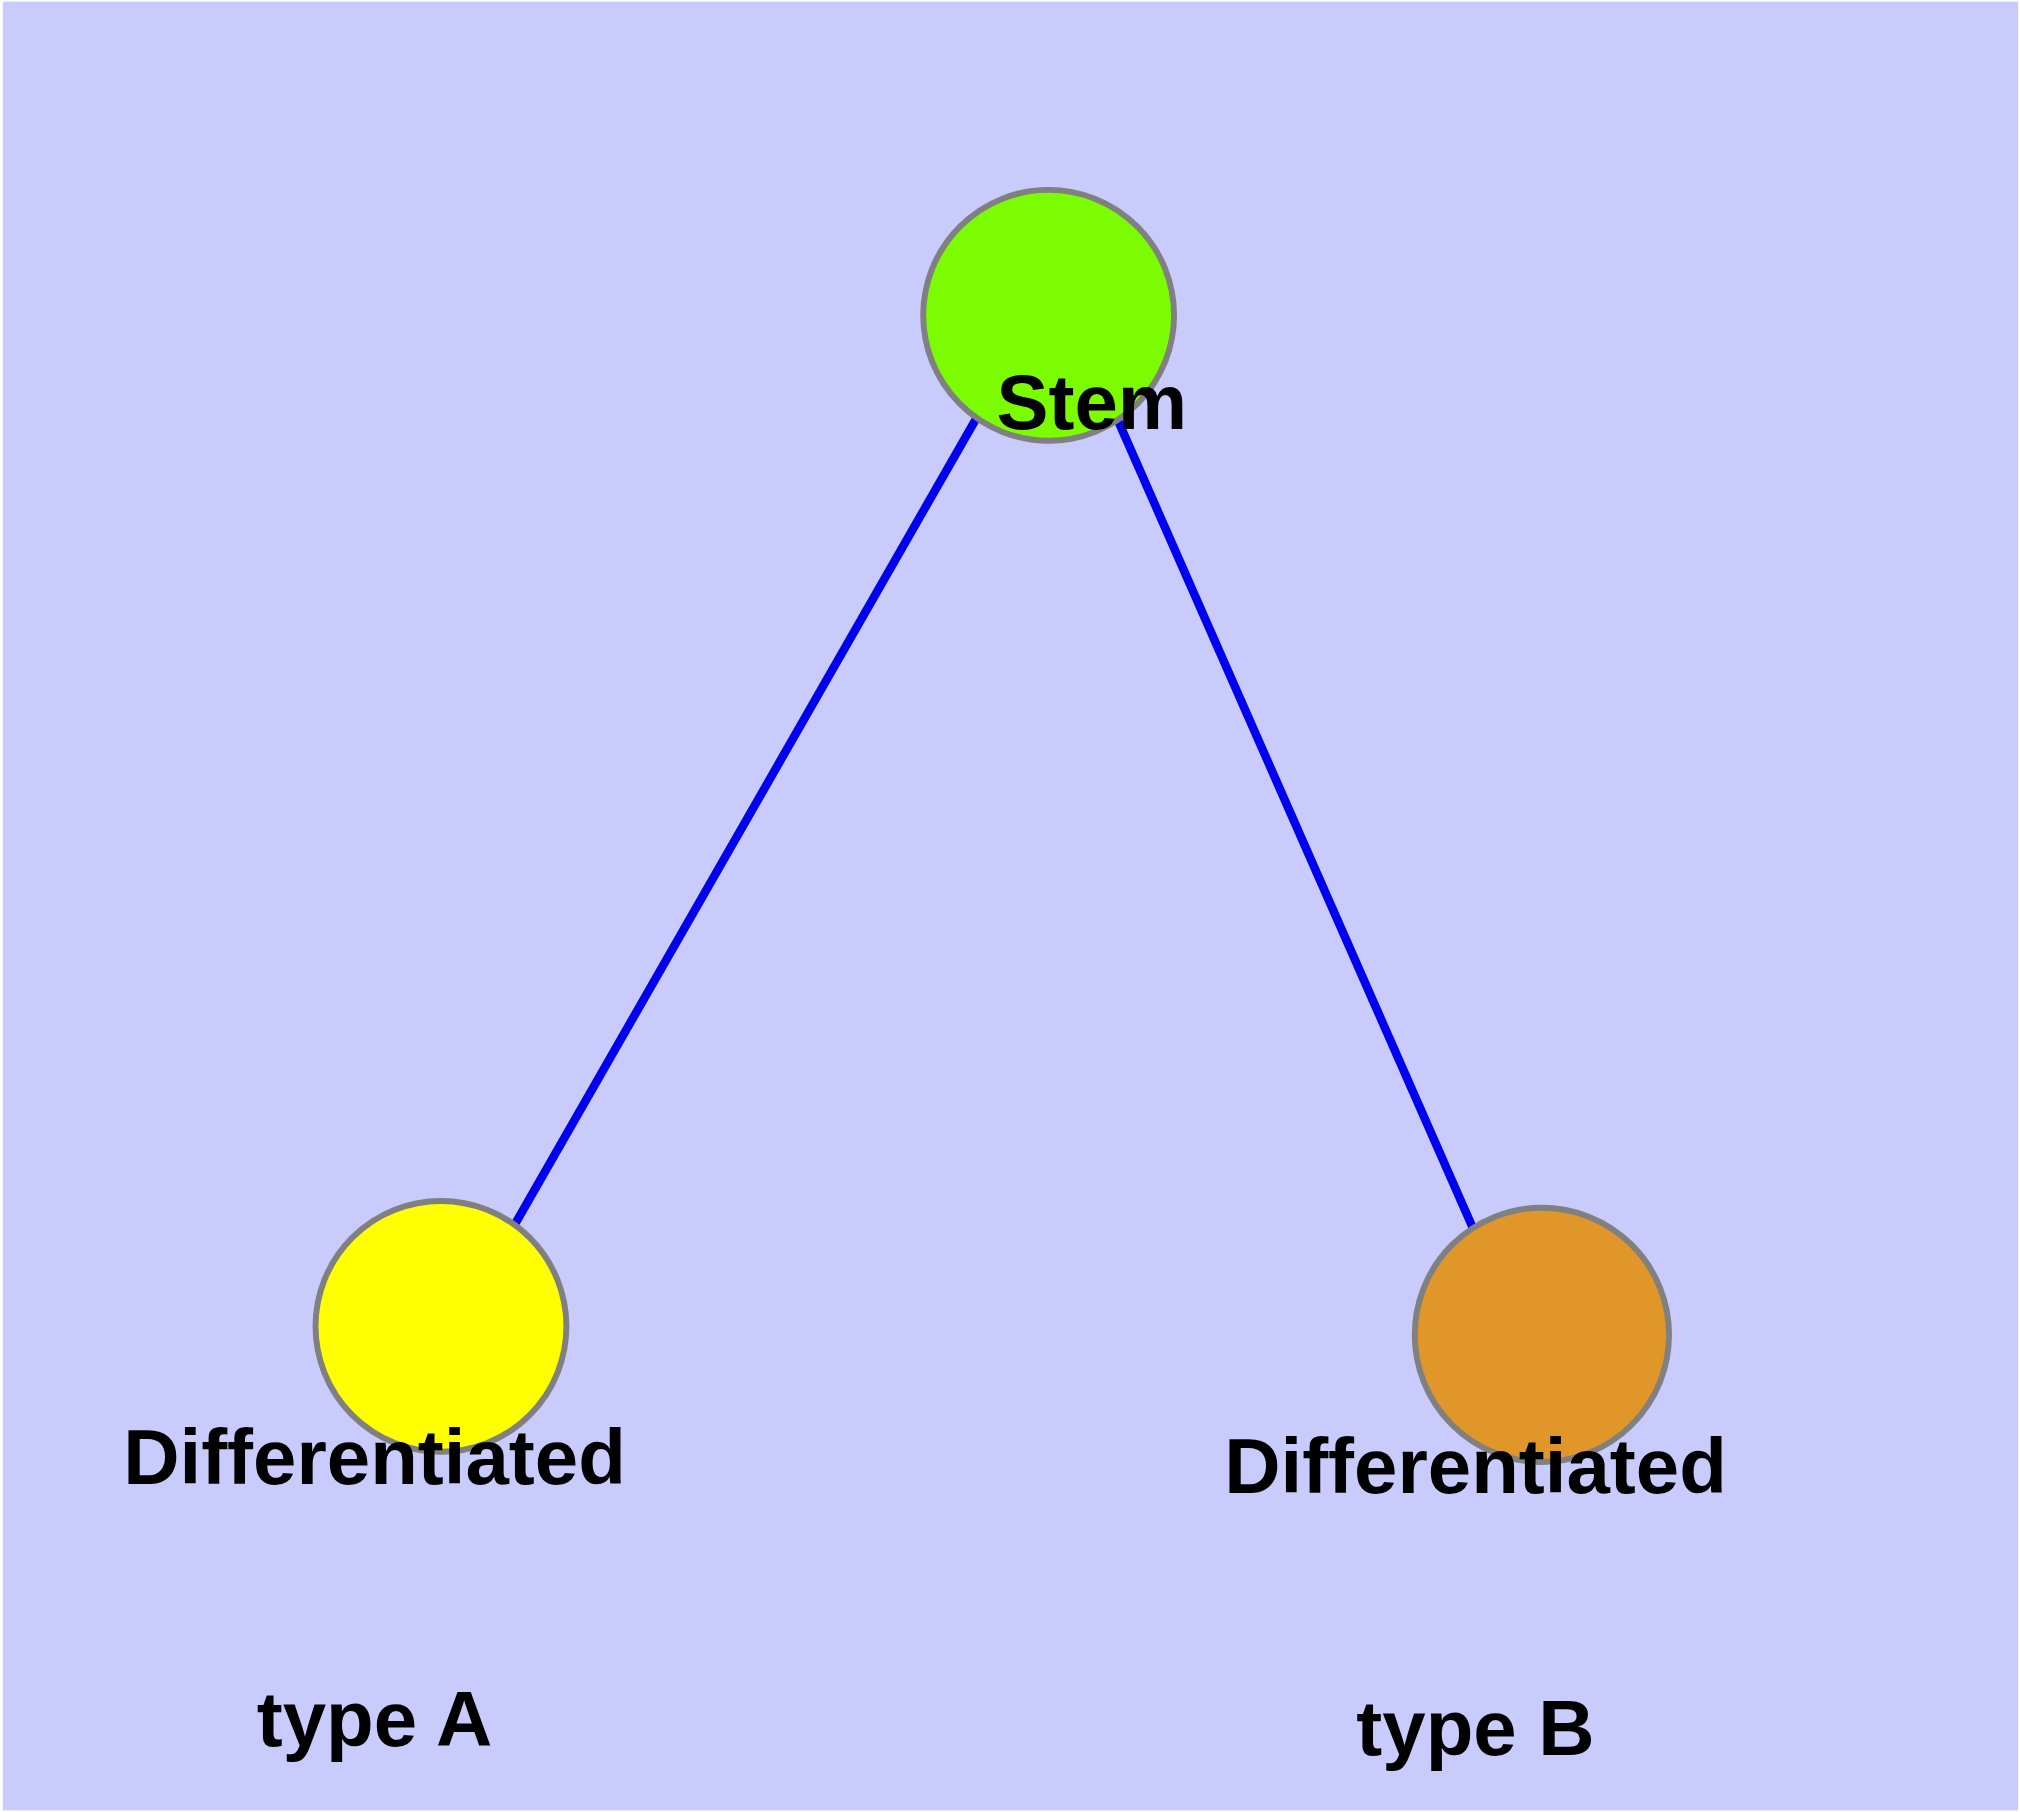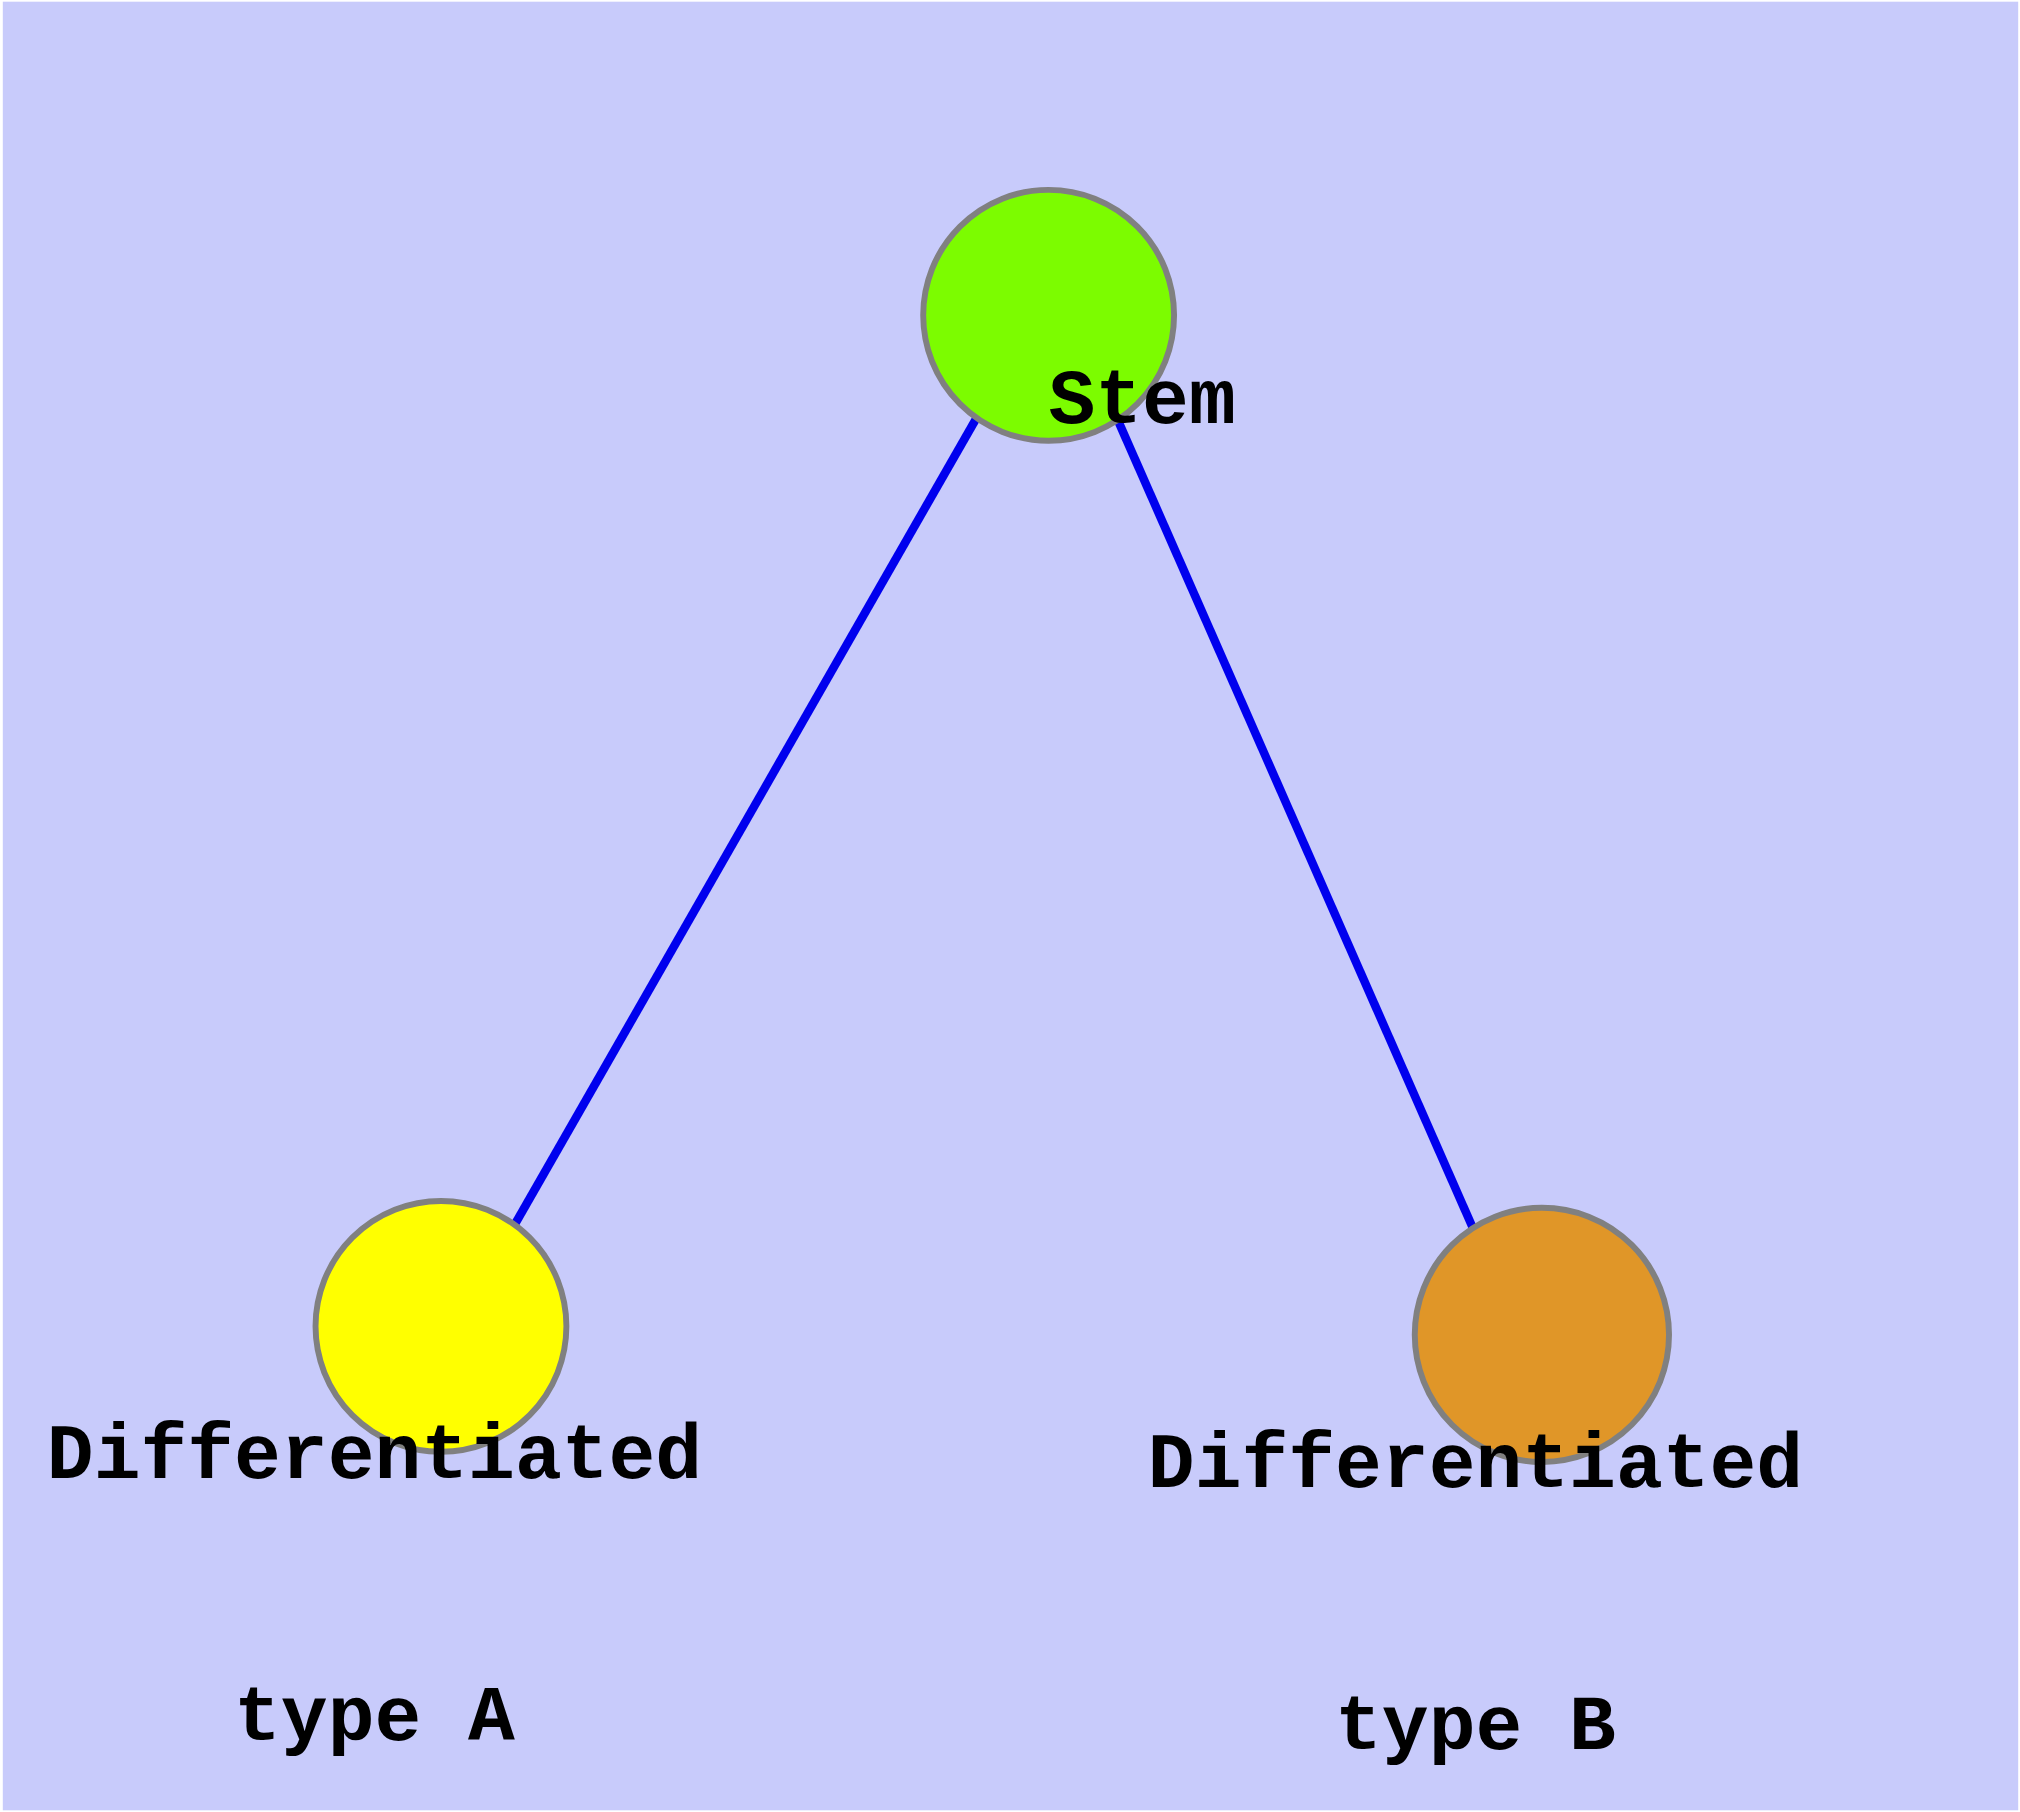--- a/index.html
+++ b/index.html
@@ -29,21 +29,20 @@
     display: block;
   }
   .node-label {
     position: absolute;
     text-align: center;
     font-weight: bold;
     color: #000000;
     line-height: 1.12;
     white-space: pre;
     pointer-events: none;
-    font-family: Liberation Mono, monospace;
     -webkit-font-smoothing: antialiased;
   }
   .label-stem {
     font-size: 78px;
     left: 0;
     top: 0;
     width: 2021px;
   }
 </style>
 </head>

